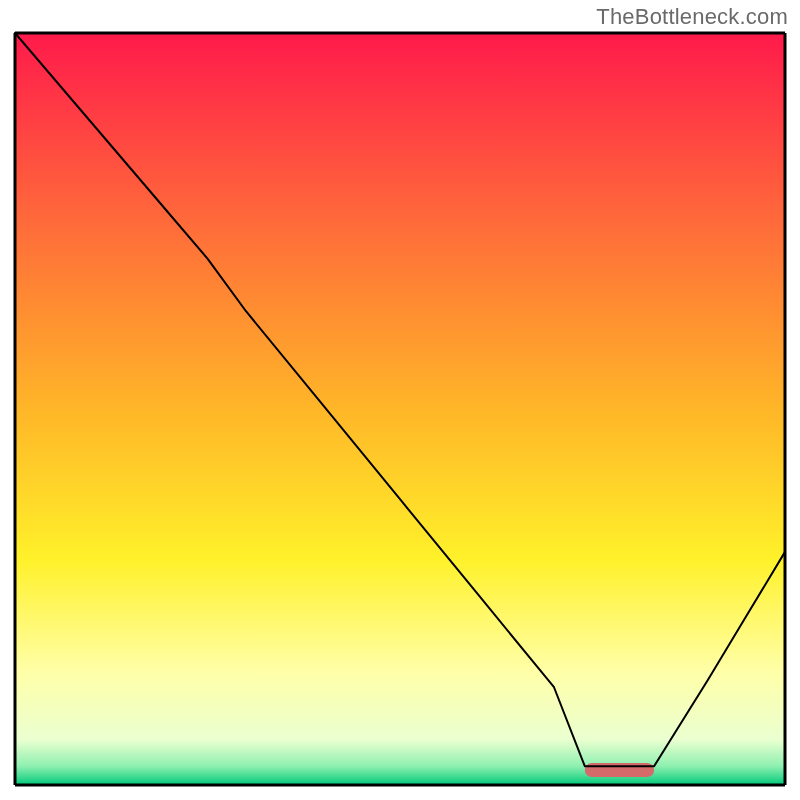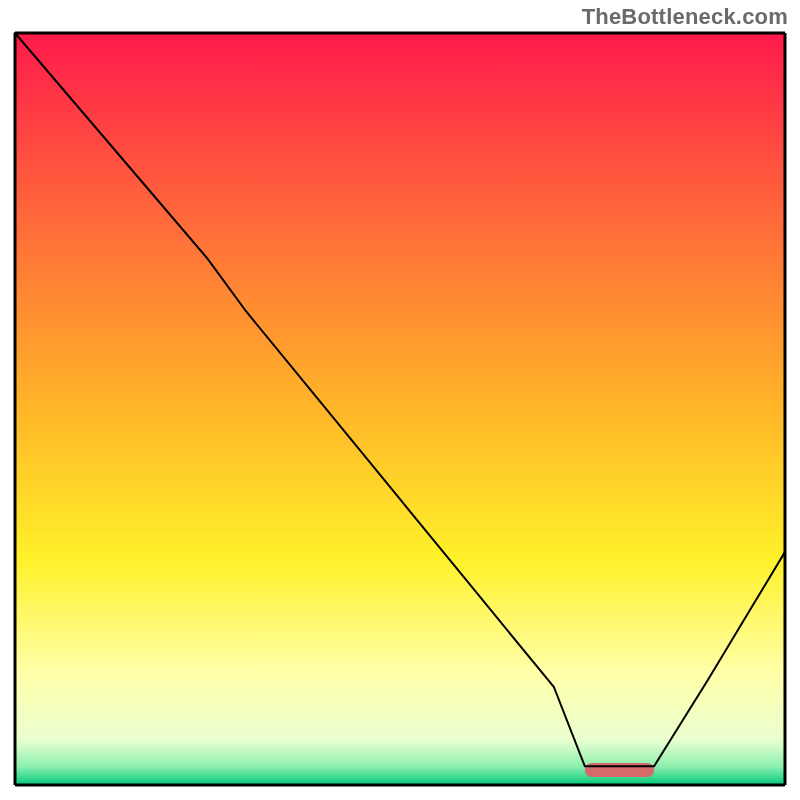--- a/index.html
+++ b/index.html
@@ -8,21 +8,21 @@
     height: 800px;
     background: #ffffff;
     font-family: Arial, Helvetica, sans-serif;
     position: relative;
   }
   .watermark {
     position: absolute;
     top: 4px;
     right: 12px;
     font-size: 22px;
-    font-weight: bold;
+    font-weight: normal;
     color: #6a6a6a;
     letter-spacing: 0.2px;
   }
   .plot-wrap {
     position: absolute;
     top: 30px;
     left: 12px;
     width: 776px;
     height: 758px;
   }

